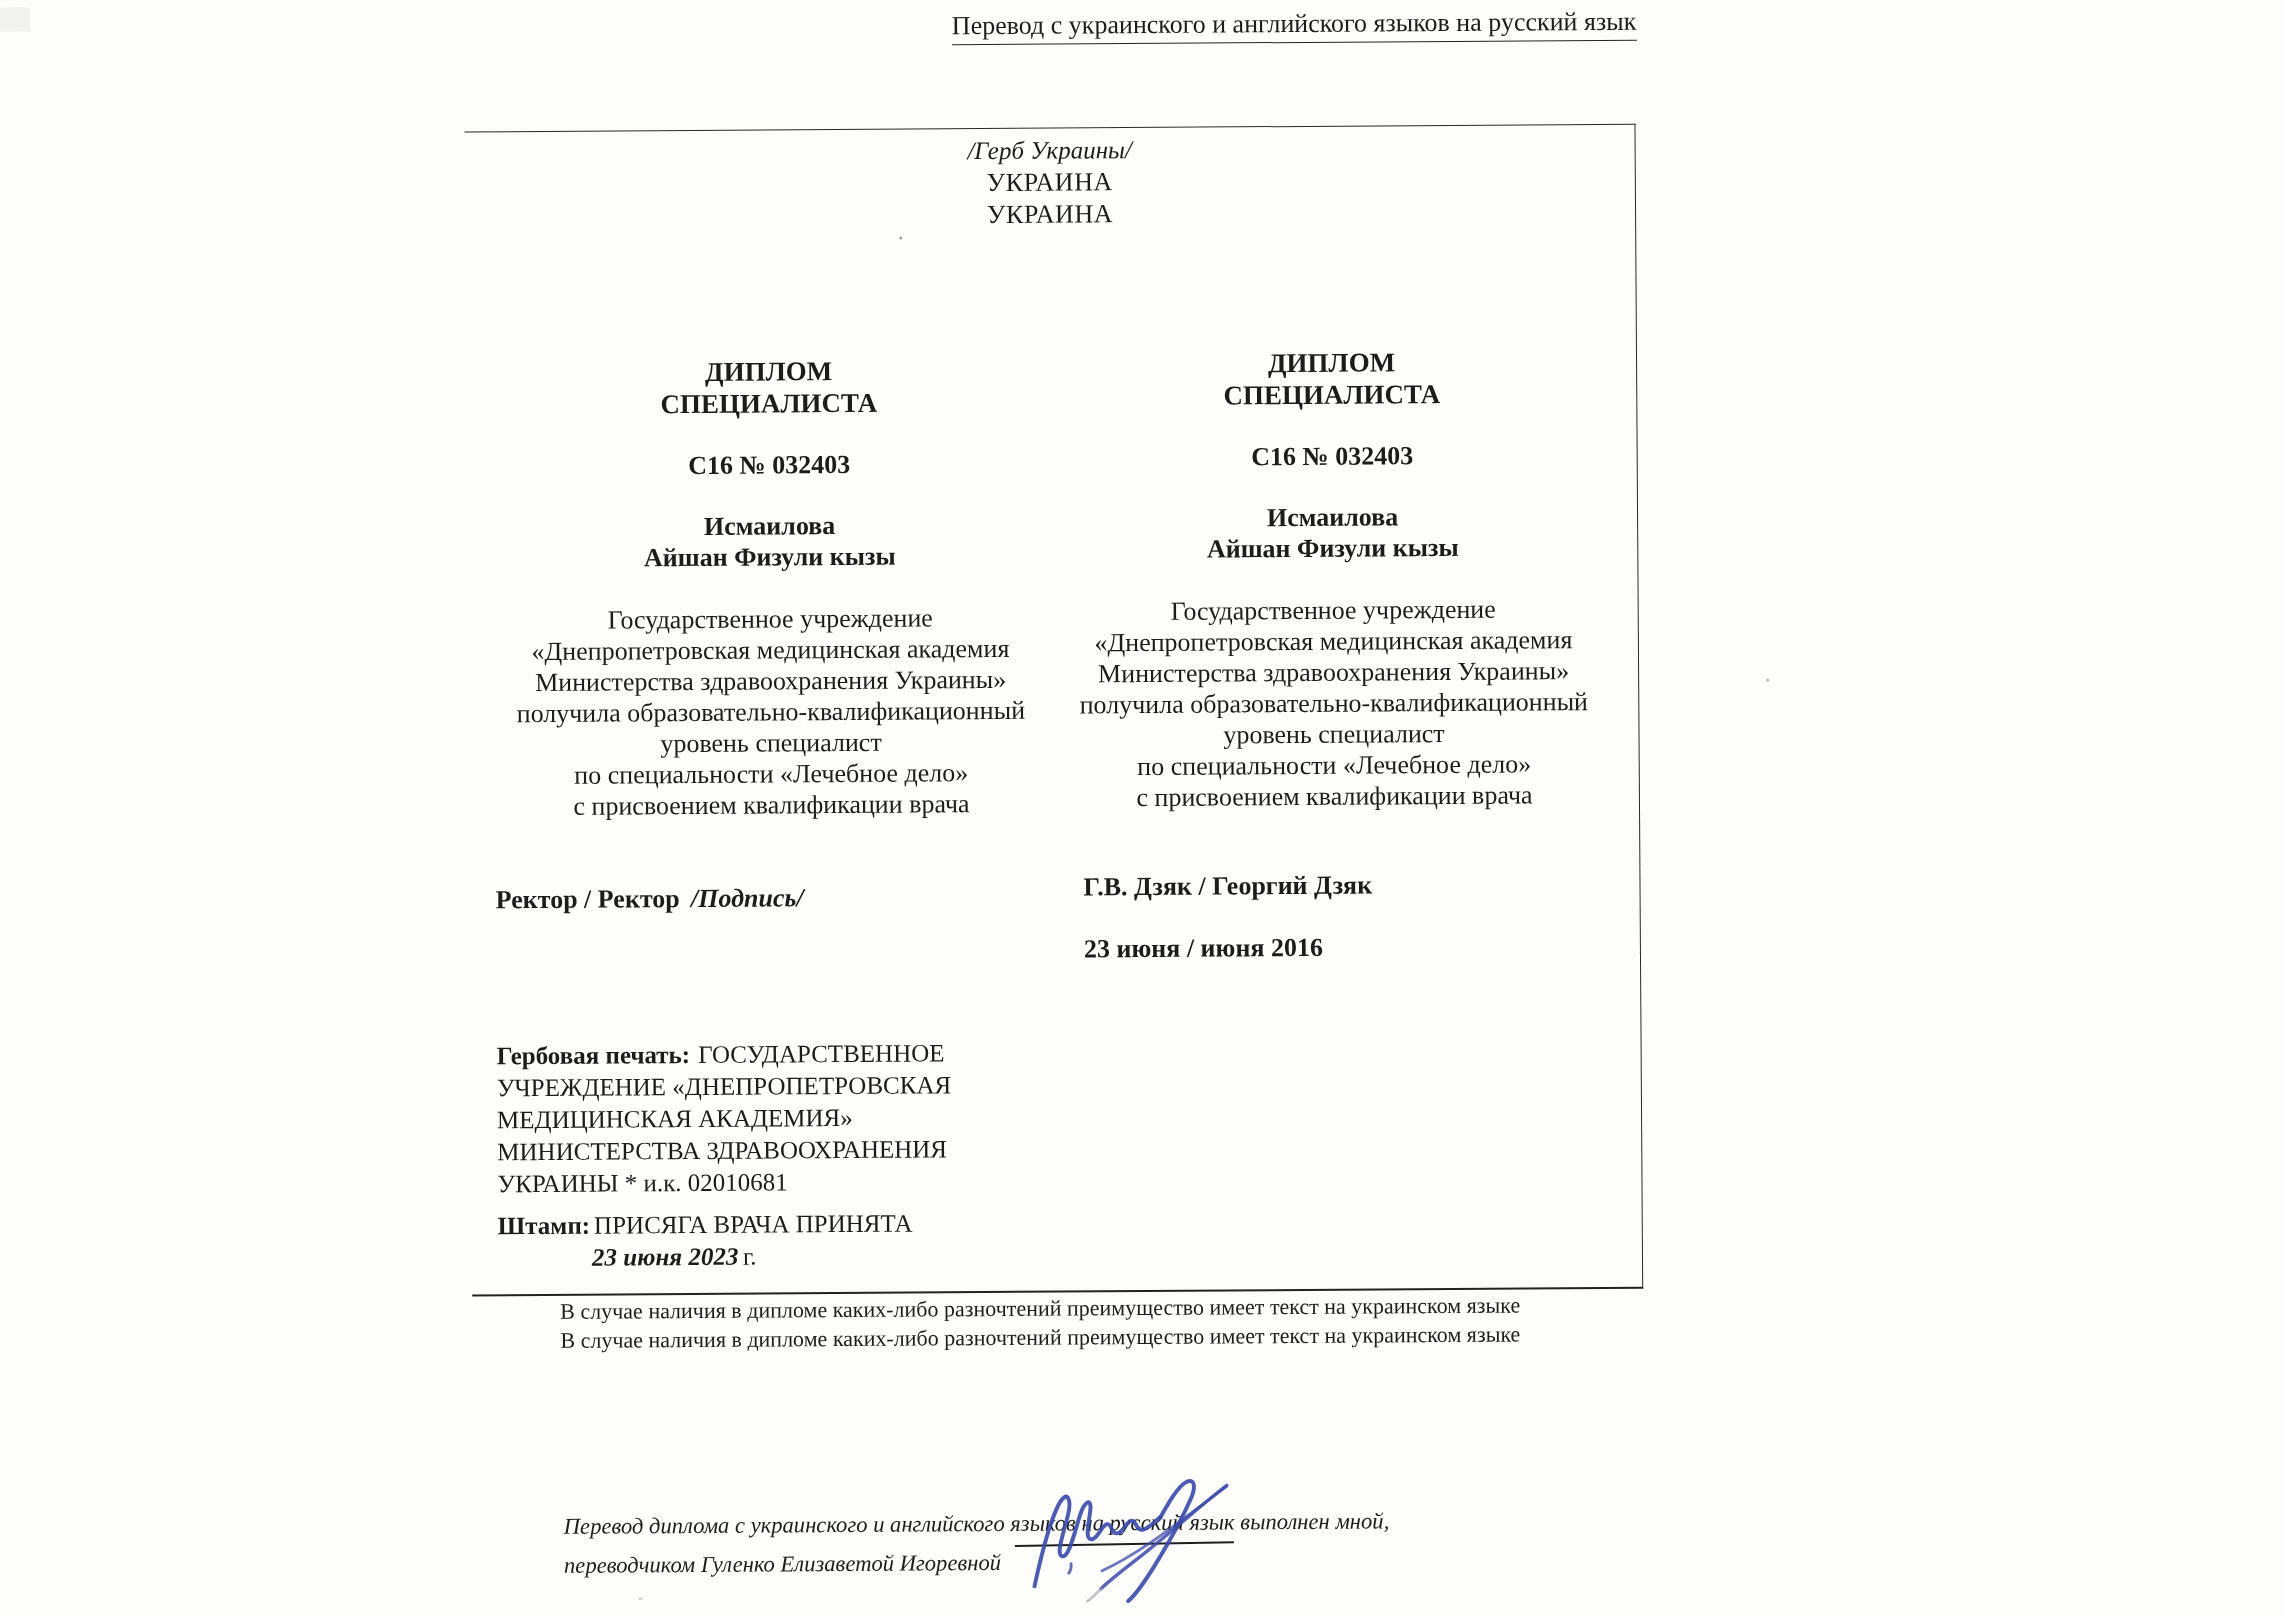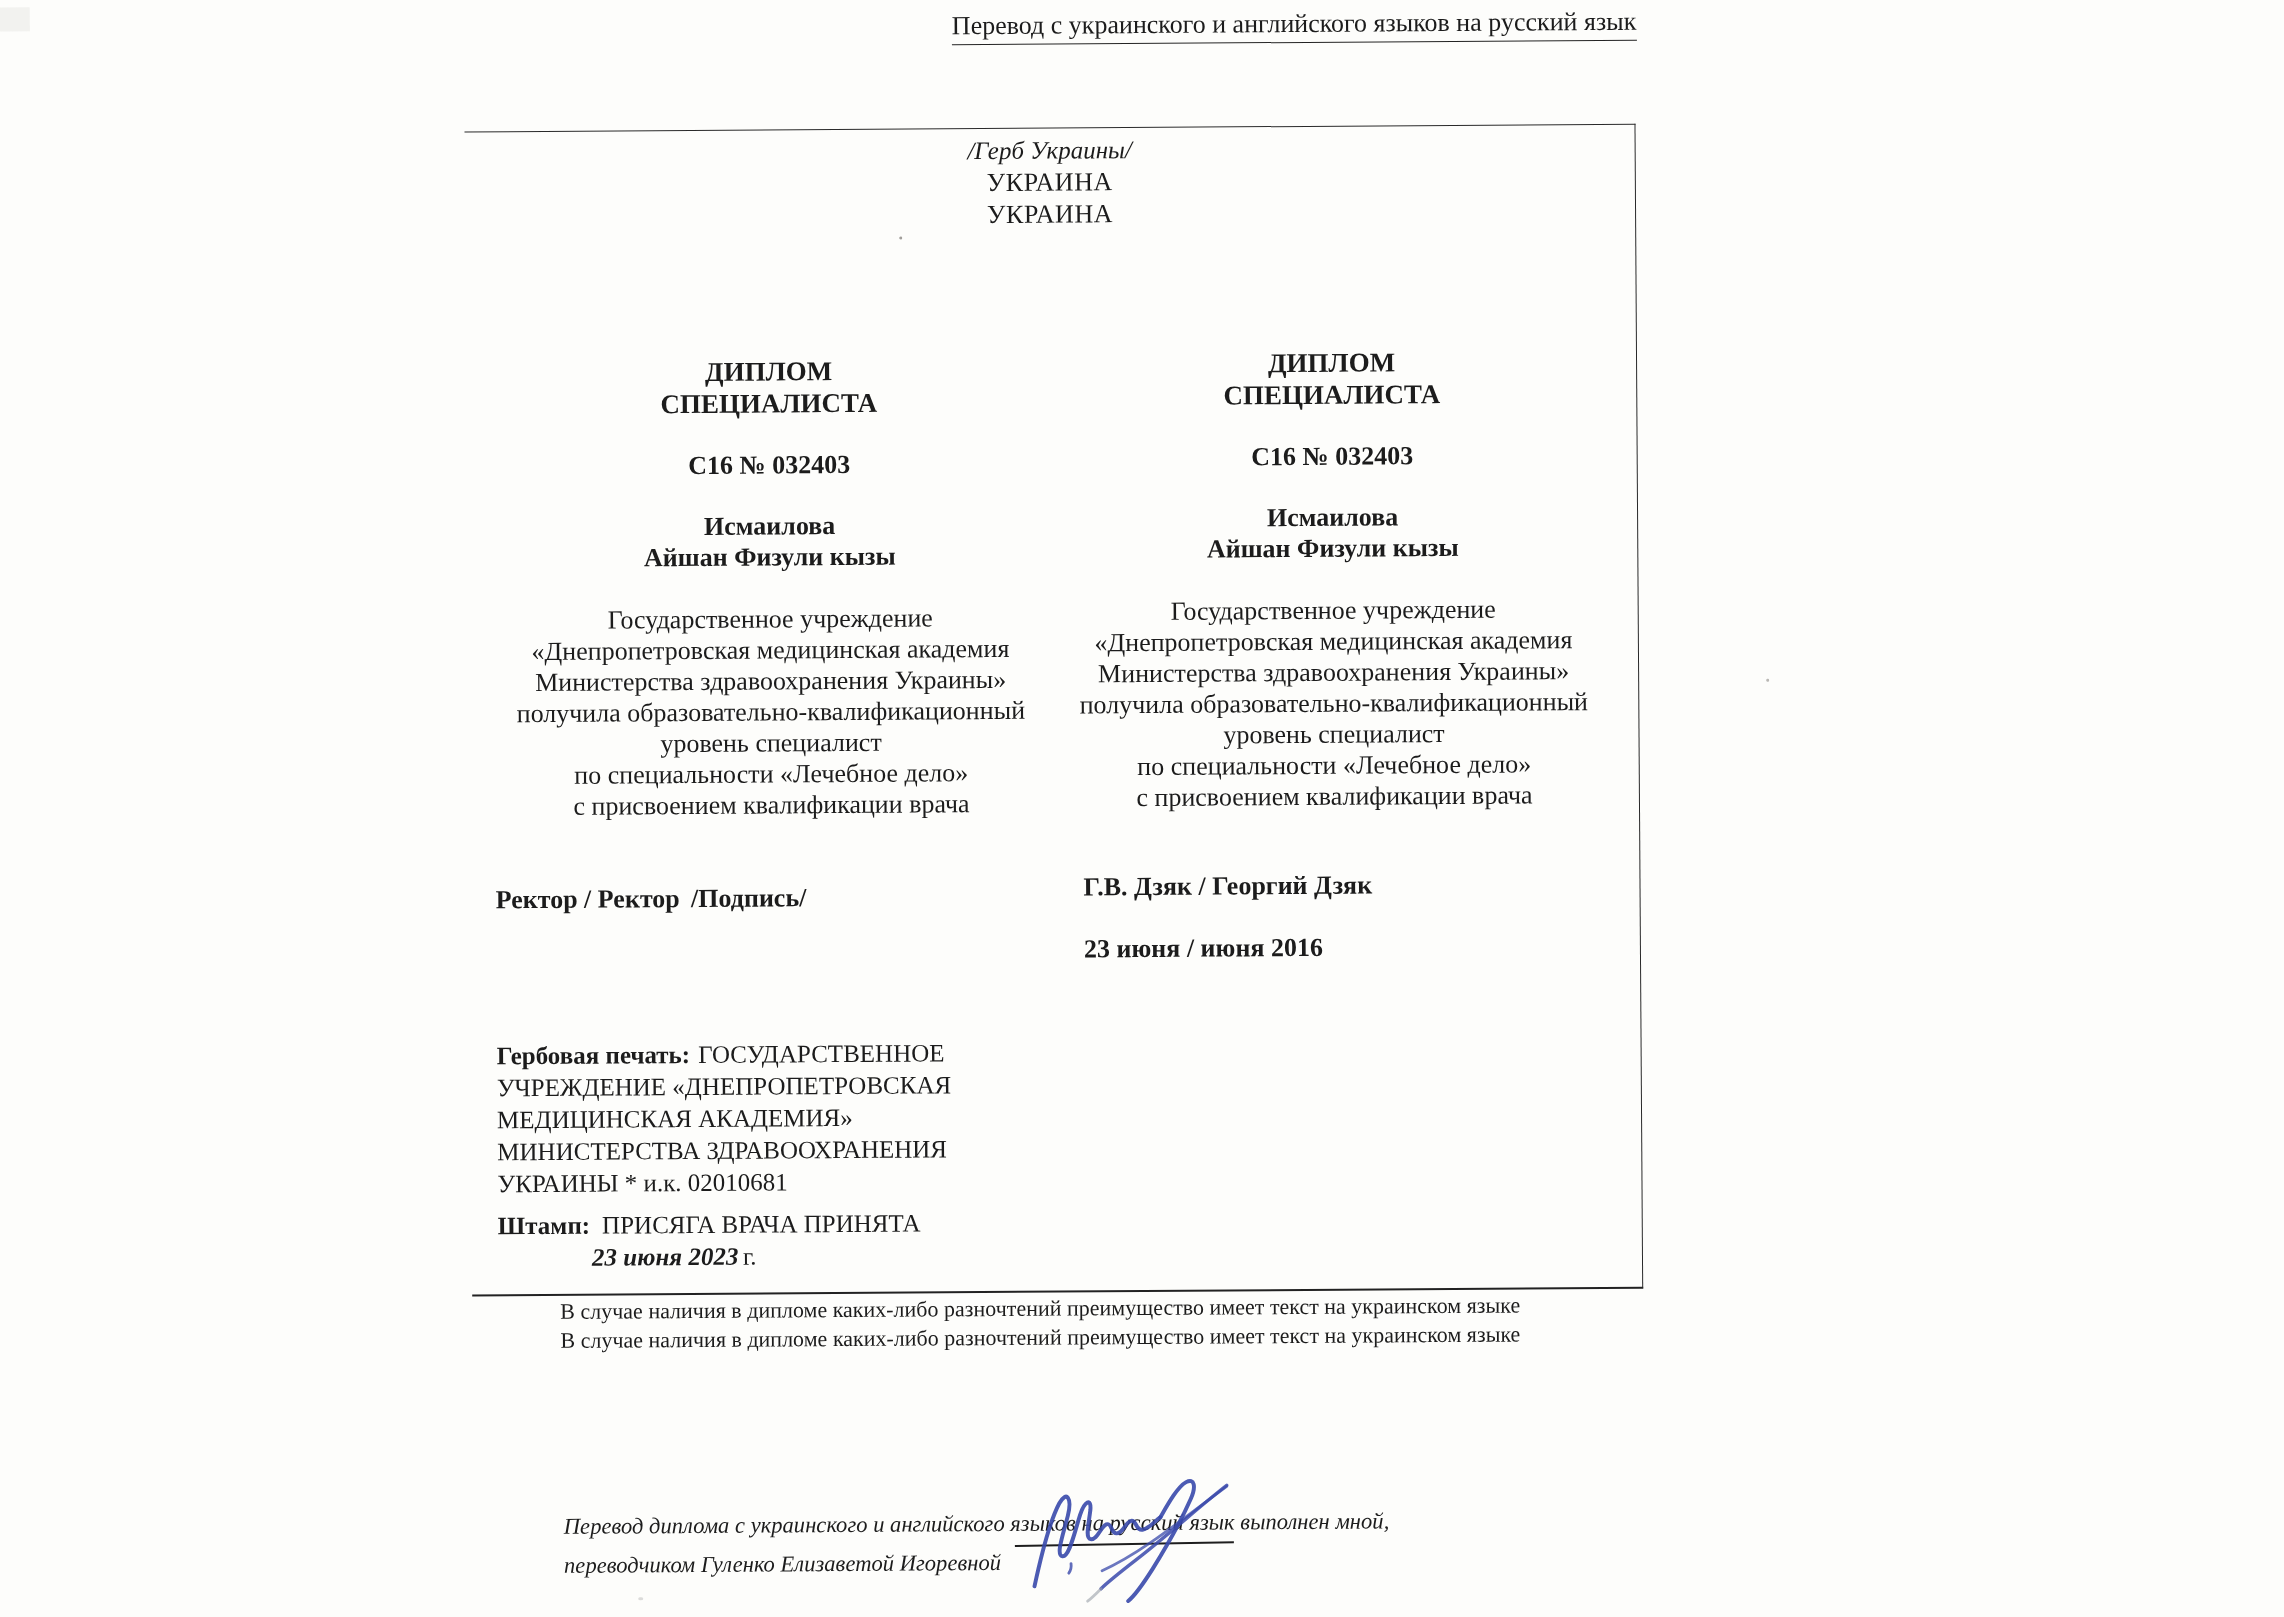--- a/index.html
+++ b/index.html
@@ -42,25 +42,25 @@
   .col{position:absolute;top:0;height:100%;}
   .col-left{left:17px;width:571px;}
   .col-right{left:594px;width:543px;}
   .blk{position:absolute;width:100%;text-align:center;}
   .diploma-title{font-size:27px;font-weight:bold;line-height:32px;}
   .serial{font-size:26px;font-weight:bold;}
   .holder{font-size:26px;font-weight:bold;line-height:31px;}
   .bodytext{font-size:26px;line-height:31px;}
   .leftline{text-align:left;padding-left:9px;box-sizing:border-box;}
   .rector{font-size:26px;font-weight:bold;}
-  .rector .sig{margin-left:11.3px;}
+  .rector .sig{font-style:italic;margin-left:11.3px;}
   .seal{font-size:25px;line-height:32px;}
   .seal .lbl{font-weight:bold;margin-right:8px;}
   .stamp{font-size:25px;line-height:32px;}
-  .stamp .lbl{font-weight:bold;margin-right:12px;}
+  .stamp .lbl{font-weight:bold;margin-right:4px;}
   .stamp-date{padding-left:94px;}
   .stamp-date .d{font-weight:bold;font-style:italic;}
   .stamp-date .sfx{margin-left:4.5px;}
   .signer{font-size:26px;font-weight:bold;text-align:left;padding-left:20px;box-sizing:border-box;}
   .datebold{font-size:26px;font-weight:bold;text-align:left;padding-left:20px;box-sizing:border-box;}
   .disclaimer{
     position:absolute;left:557px;
     font-size:22px;line-height:27px;white-space:nowrap;
   }
   .footer-line{

